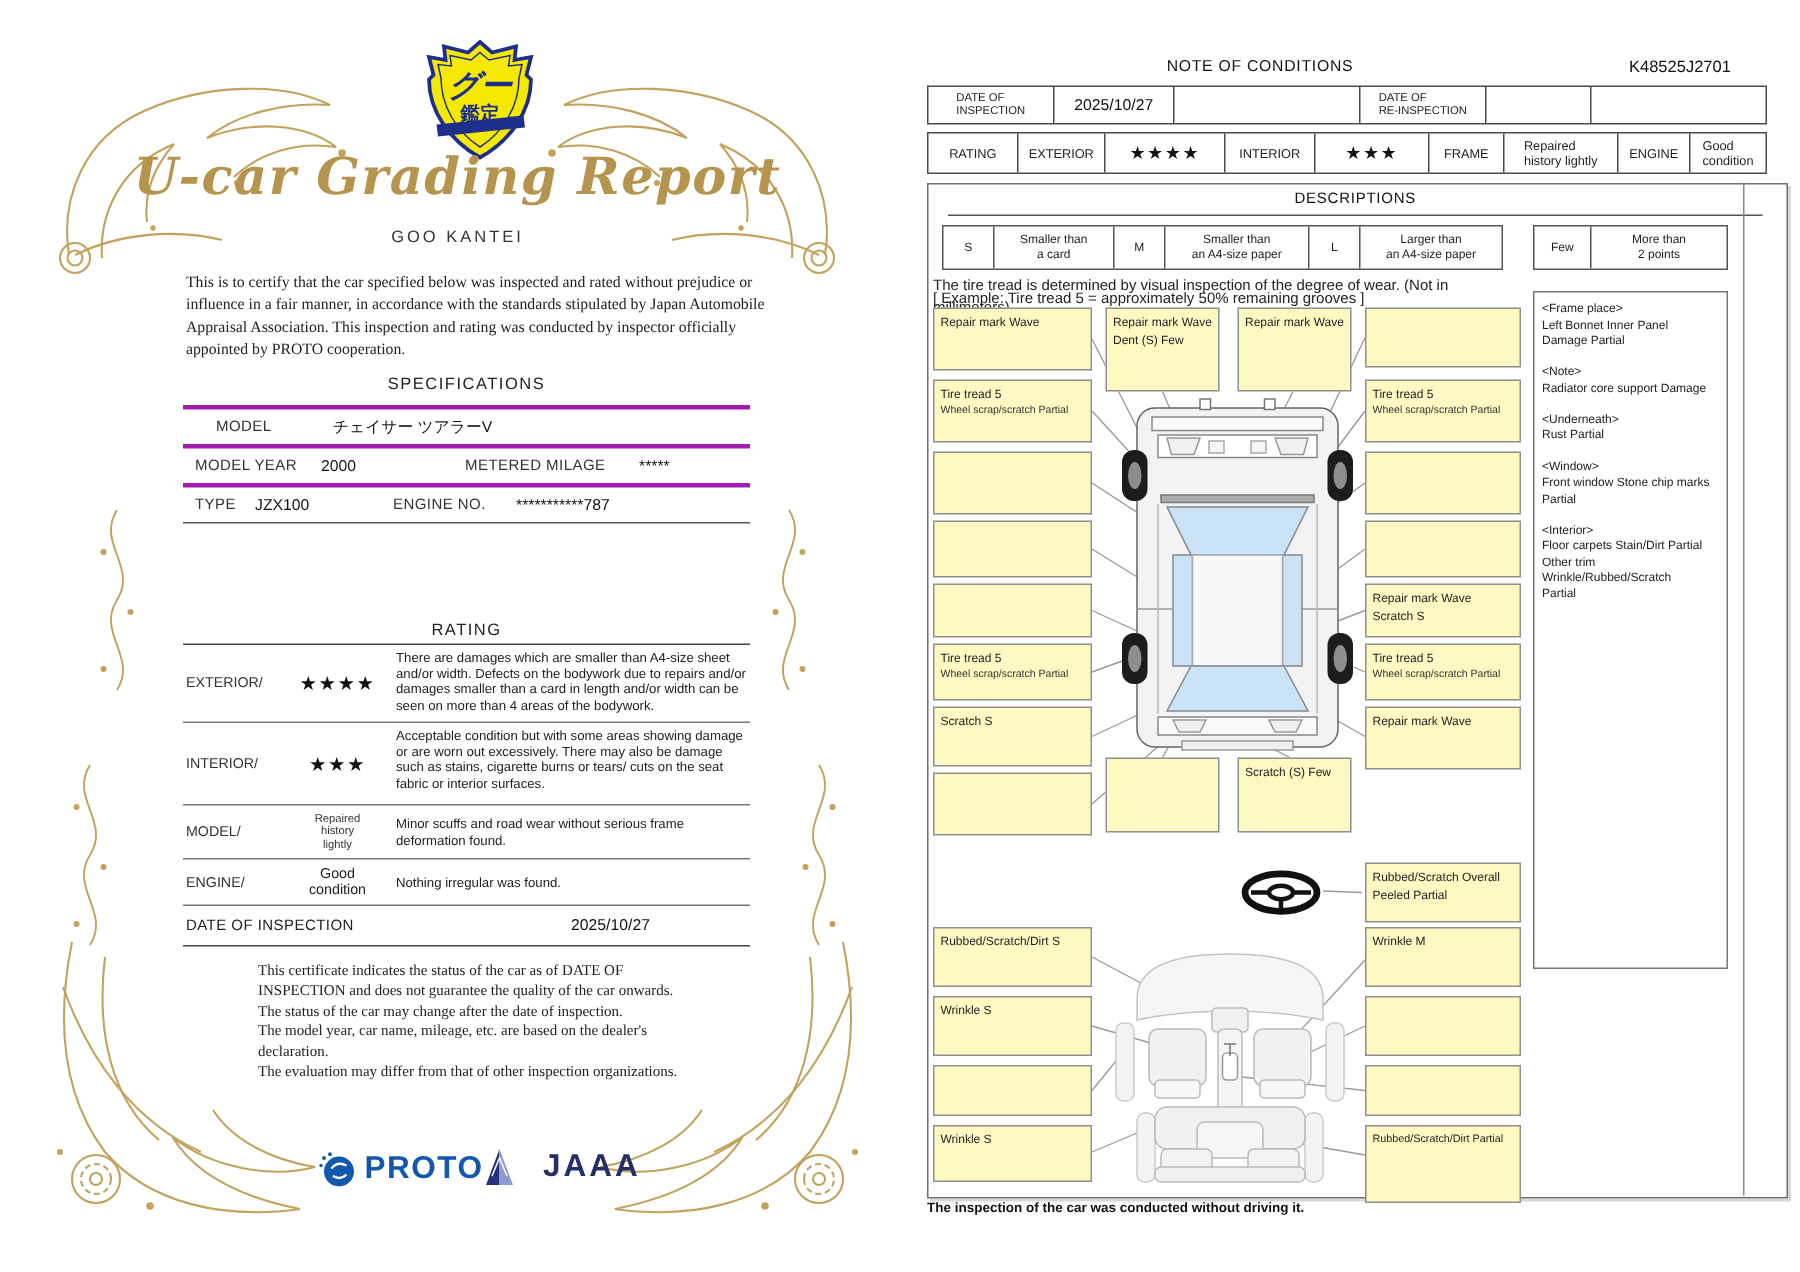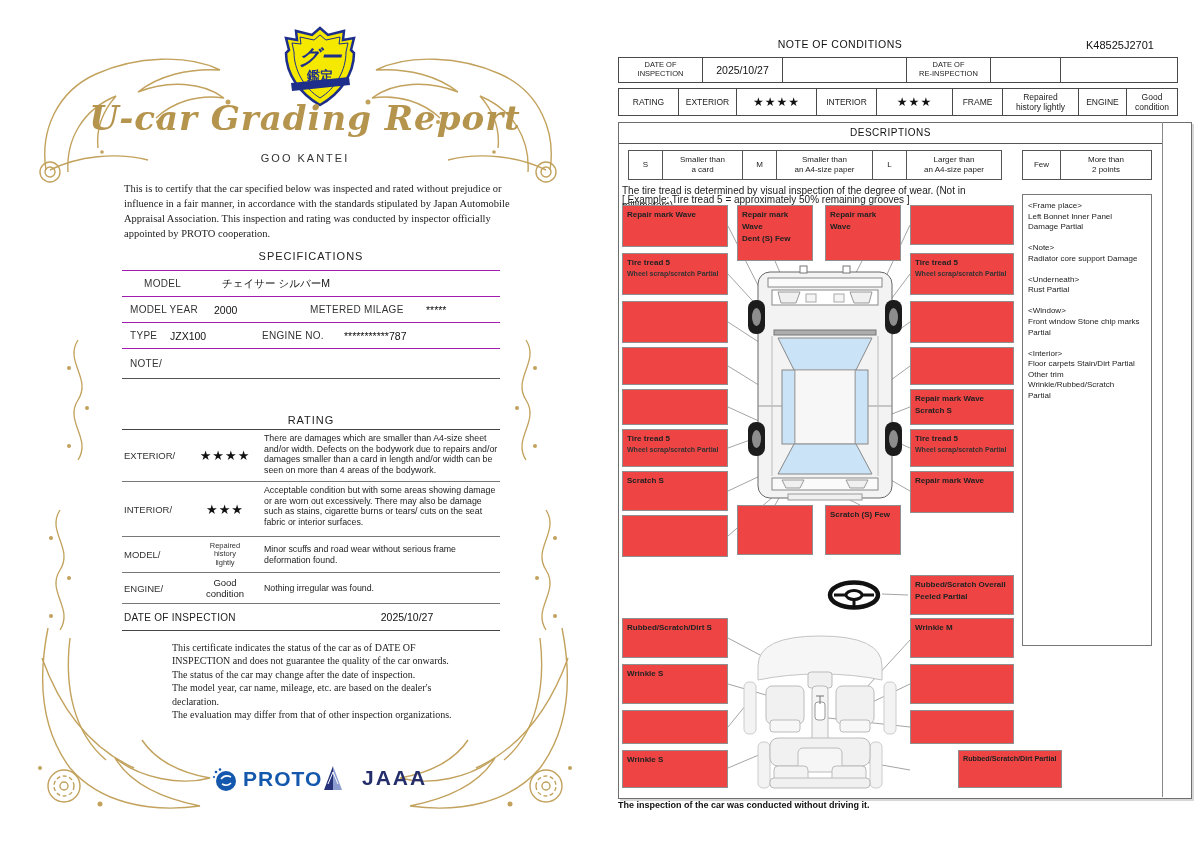--- a/index.html
+++ b/index.html
@@ -7,50 +7,50 @@
        font-family:"Liberation Sans",sans-serif;color:#222;}
   .abs{position:absolute;}
   .pre{white-space:pre-line;}
   
   .cert-title{font-family:"DejaVu Serif",serif;font-style:italic;font-weight:600;
               font-size:34px;color:#b5944e;letter-spacing:1px;text-align:center;}
   .cert-org{font-size:11px;letter-spacing:2px;color:#333;text-align:center;}
   .cert-par{font-family:"Liberation Serif",serif;font-size:10.5px;line-height:1.42;color:#222;}
   .sec-head{font-size:11px;letter-spacing:1px;color:#222;text-align:center;}
   .spec-table{border-bottom:1px solid #555;}
-  .srow{display:flex;align-items:center;border-top:1px solid #a21caf;box-sizing:border-box;}
+  .srow{display:flex;align-items:center;border-top:3px solid #a21caf;box-sizing:border-box;}
   .slabel{font-size:10px;color:#333;letter-spacing:.3px;}
   .sval{font-size:10.5px;color:#111;}
   .rrow{display:flex;border-top:1px solid #777;box-sizing:border-box;}
   .rlabel{width:70px;display:flex;align-items:center;font-size:9.5px;color:#333;padding-left:2px;box-sizing:border-box;}
   .rgrade{width:66px;display:flex;align-items:center;justify-content:center;text-align:center;}
   .rdesc{flex:1;font-size:8.8px;line-height:1.22;color:#222;padding:3px 2px 2px 6px;box-sizing:border-box;}
   .stars4{font-size:13px;letter-spacing:1px;color:#111;}
   .disc{font-family:"Liberation Serif",serif;font-size:10px;line-height:1.34;color:#222;margin-left:20px;}
   .logo-proto{font-size:21px;font-weight:800;color:#1458ad;letter-spacing:1px;}
   .logo-jaaa{font-size:21px;font-weight:700;color:#232e6b;letter-spacing:2px;}
   
   .noc-title{font-size:10.5px;letter-spacing:.5px;color:#111;text-align:center;}
   .report-no{font-size:11px;color:#111;}
   .trow{display:flex;border:1px solid #4a4a4a;background:#fff;box-sizing:border-box;}
   .tcell{border-right:1px solid #4a4a4a;display:flex;align-items:center;justify-content:center;
-         text-align:center;box-sizing:border-box;height:100%;}
+         box-sizing:border-box;height:100%;}
   .tcell:last-child{border-right:none;}
   .tlab{font-size:7.5px;color:#222;line-height:1.15;}
   .tval{font-size:10.5px;color:#111;}
   .tstars{font-size:12px;color:#111;letter-spacing:1px;}
   .tsm{font-size:8.5px;line-height:1.2;color:#222;}
   .desc-outer{border:1px solid #6e6e6e;box-shadow:2px 2px 0 #d8d8d8;}
   .desc-head{font-size:10px;letter-spacing:.5px;color:#111;text-align:center;border-bottom:1px solid #555;}
   .legend{display:flex;border:1px solid #555;box-sizing:border-box;}
   .lcell{border-right:1px solid #555;display:flex;align-items:center;justify-content:center;
          text-align:center;font-size:8px;line-height:1.25;color:#222;box-sizing:border-box;height:100%;}
   .lcell:last-child{border-right:none;}
   .tirenote{font-size:10px;color:#222;line-height:1.5;}
-  .dbox{position:absolute;border:1px solid #8f8f8f;background:#ef4444;padding:3px 4px 2px;box-sizing:border-box;font-weight:bold;}
+  .dbox{position:absolute;border:1px solid #8f8f8f;background:#fef9c3;padding:3px 4px 2px;box-sizing:border-box;}
   .bl1{font-size:8px;color:#222;line-height:1.5;}
   .bl2{font-size:7px;color:#333;line-height:1.5;}
   .notes{border:1px solid #777;font-size:8px;line-height:1.32;color:#222;padding:6px 5px;box-sizing:border-box;}
   .footer-note{font-size:9px;font-weight:700;color:#111;}
   svg{display:block;}
 </style>
 </head>
 <body>
 
 <svg width="0" height="0" style="position:absolute">
@@ -119,36 +119,33 @@
 
 <div class="abs cert-title" style="left:85px;top:98px;width:440px">U-car Grading Report</div>
 <div class="abs cert-org" style="left:130px;top:152px;width:350px">GOO KANTEI</div>
 <div class="abs cert-par" style="left:124px;top:182px;width:398px">This is to certify that the car specified below was inspected and rated without prejudice or influence in a fair manner, in accordance with the standards stipulated by Japan Automobile Appraisal Association. This inspection and rating was conducted by inspector officially appointed by PROTO cooperation.</div>
 
 <div class="abs sec-head" style="left:122px;top:250px;width:378px">SPECIFICATIONS</div>
 
 <div class="abs spec-table" style="left:122px;top:270px;width:378px">
   <div class="srow" style="height:26px">
     <div class="slabel" style="width:100px;padding-left:22px;box-sizing:border-box">MODEL</div>
-    <div class="sval">チェイサー シルバーM</div>
+    <div class="sval">チェイサー ツアラーV</div>
   </div>
   <div class="srow" style="height:26px">
     <div class="slabel" style="width:92px;padding-left:8px;box-sizing:border-box">MODEL YEAR</div>
     <div class="sval" style="width:96px">2000</div>
     <div class="slabel" style="width:116px">METERED MILAGE</div>
     <div class="sval">*****</div>
   </div>
   <div class="srow" style="height:26px">
     <div class="slabel" style="width:48px;padding-left:8px;box-sizing:border-box">TYPE</div>
     <div class="sval" style="width:92px">JZX100</div>
     <div class="slabel" style="width:82px">ENGINE NO.</div>
     <div class="sval">***********787</div>
-  </div>
-  <div class="srow" style="height:30px">
-    <div class="slabel" style="padding-left:8px">NOTE/</div>
   </div>
 </div>
 
 <div class="abs sec-head" style="left:122px;top:414px;width:378px">RATING</div>
 
 <div class="abs" style="left:122px;top:429px;width:378px;border-top:1.5px solid #444;border-bottom:1.5px solid #444">
   <div class="rrow" style="height:51px;border-top:none">
     <div class="rlabel">EXTERIOR/</div>
     <div class="rgrade stars4">★★★★</div>
     <div class="rdesc">There are damages which are smaller than A4-size sheet and/or width. Defects on the bodywork due to repairs and/or damages smaller than a card in length and/or width can be seen on more than 4 areas of the bodywork.</div>
@@ -225,21 +222,21 @@
   <div class="tcell tstars" style="width:76px">★★★</div>
   <div class="tcell tsm" style="width:50px">FRAME</div>
   <div class="tcell tsm pre" style="width:76px">Repaired
 history lightly</div>
   <div class="tcell tsm" style="width:48px">ENGINE</div>
   <div class="tcell tsm pre" style="flex:1">Good
 condition</div>
 </div>
 
 <div class="abs desc-outer" style="left:618px;top:122px;width:572px;height:675px"></div>
-<div class="abs desc-head" style="left:619px;top:123px;width:543px;height:20px;line-height:20px">DESCRIPTIONS</div>
+<div class="abs desc-head" style="left:632px;top:123px;width:543px;height:20px;line-height:20px">DESCRIPTIONS</div>
 <div class="abs" style="left:1162px;top:122px;width:0;height:675px;border-left:1px solid #888"></div>
 
 <div class="abs legend" style="left:628px;top:150px;width:374px;height:30px">
   <div class="lcell" style="width:34px">S</div>
   <div class="lcell pre" style="width:80px">Smaller than
 a card</div>
   <div class="lcell" style="width:34px">M</div>
   <div class="lcell pre" style="width:96px">Smaller than
 an A4-size paper</div>
   <div class="lcell" style="width:34px">L</div>
@@ -439,21 +436,21 @@
 
 <div class="dbox" style="left:910px;top:618px;width:104px;height:40px">
   <div class="bl1">Wrinkle M</div>
 </div>
 <div class="dbox" style="left:910px;top:664px;width:104px;height:40px">
   <div class="bl1"></div>
 </div>
 <div class="dbox" style="left:910px;top:710px;width:104px;height:34px">
   <div class="bl1"></div>
 </div>
-<div class="dbox" style="left:958px;top:750px;width:104px;height:38px">
+<div class="dbox" style="left:910px;top:750px;width:104px;height:52px">
   <div class="bl1" style="font-size:7.2px">Rubbed/Scratch/Dirt Partial</div>
 </div>
 
 <div class="abs notes pre" style="left:1022px;top:194px;width:130px;height:452px">&lt;Frame place&gt;
 Left Bonnet Inner Panel
 Damage Partial
 
 &lt;Note&gt;
 Radiator core support Damage
 

